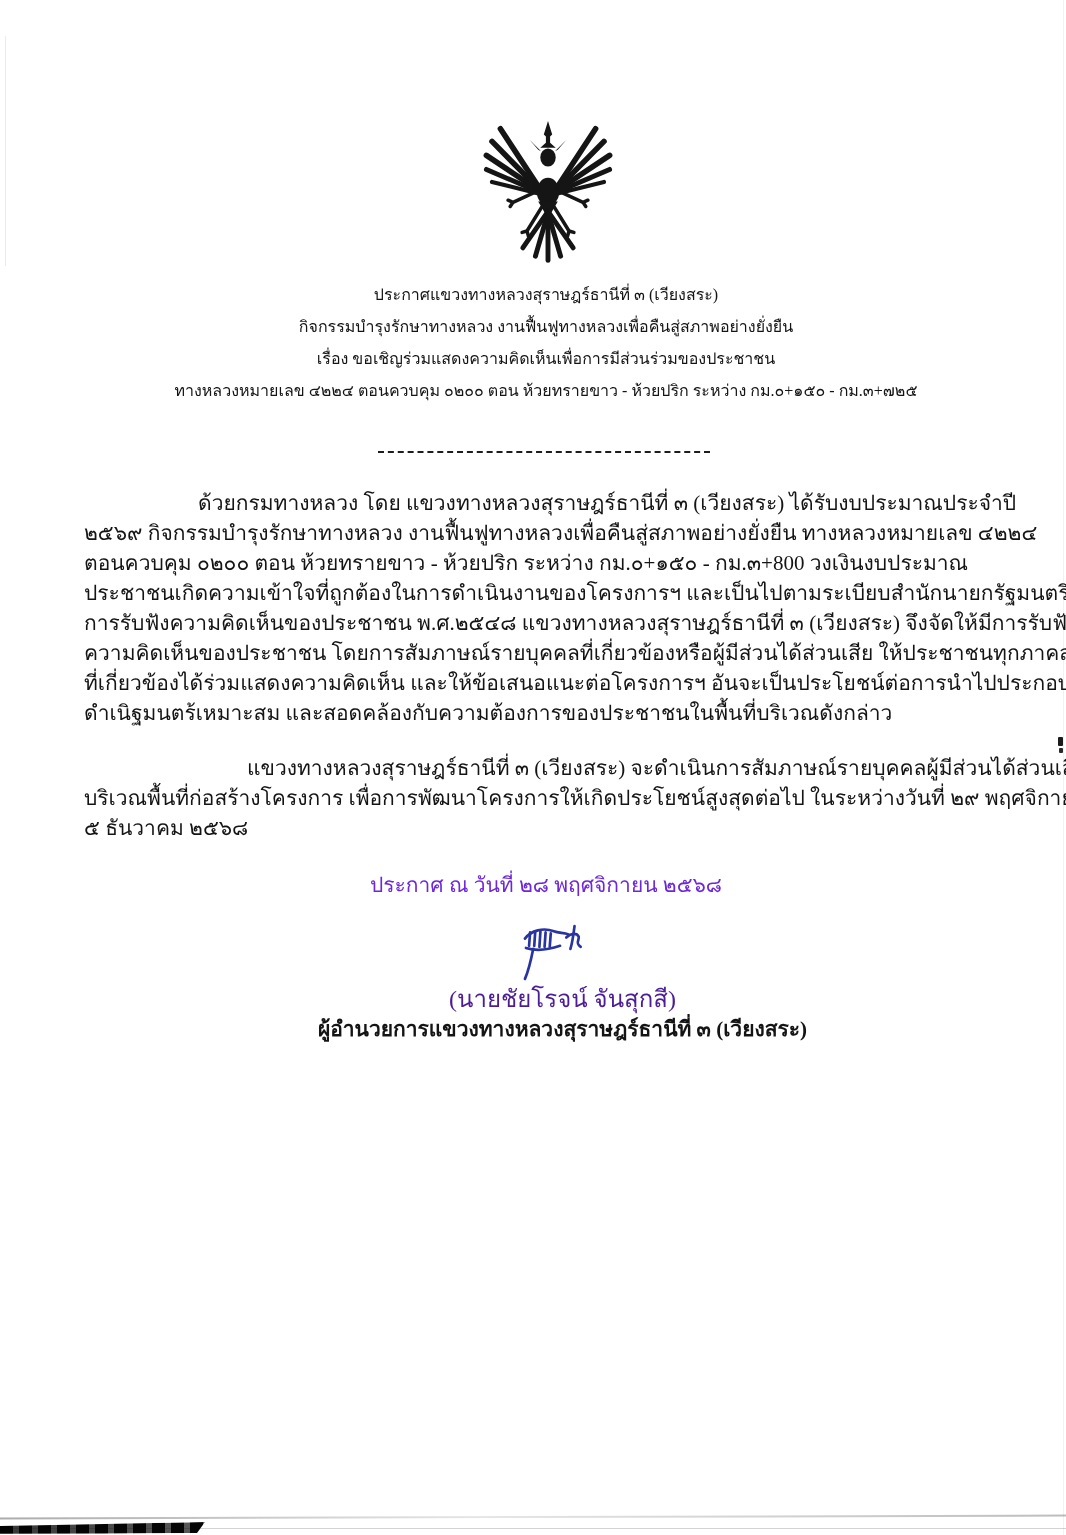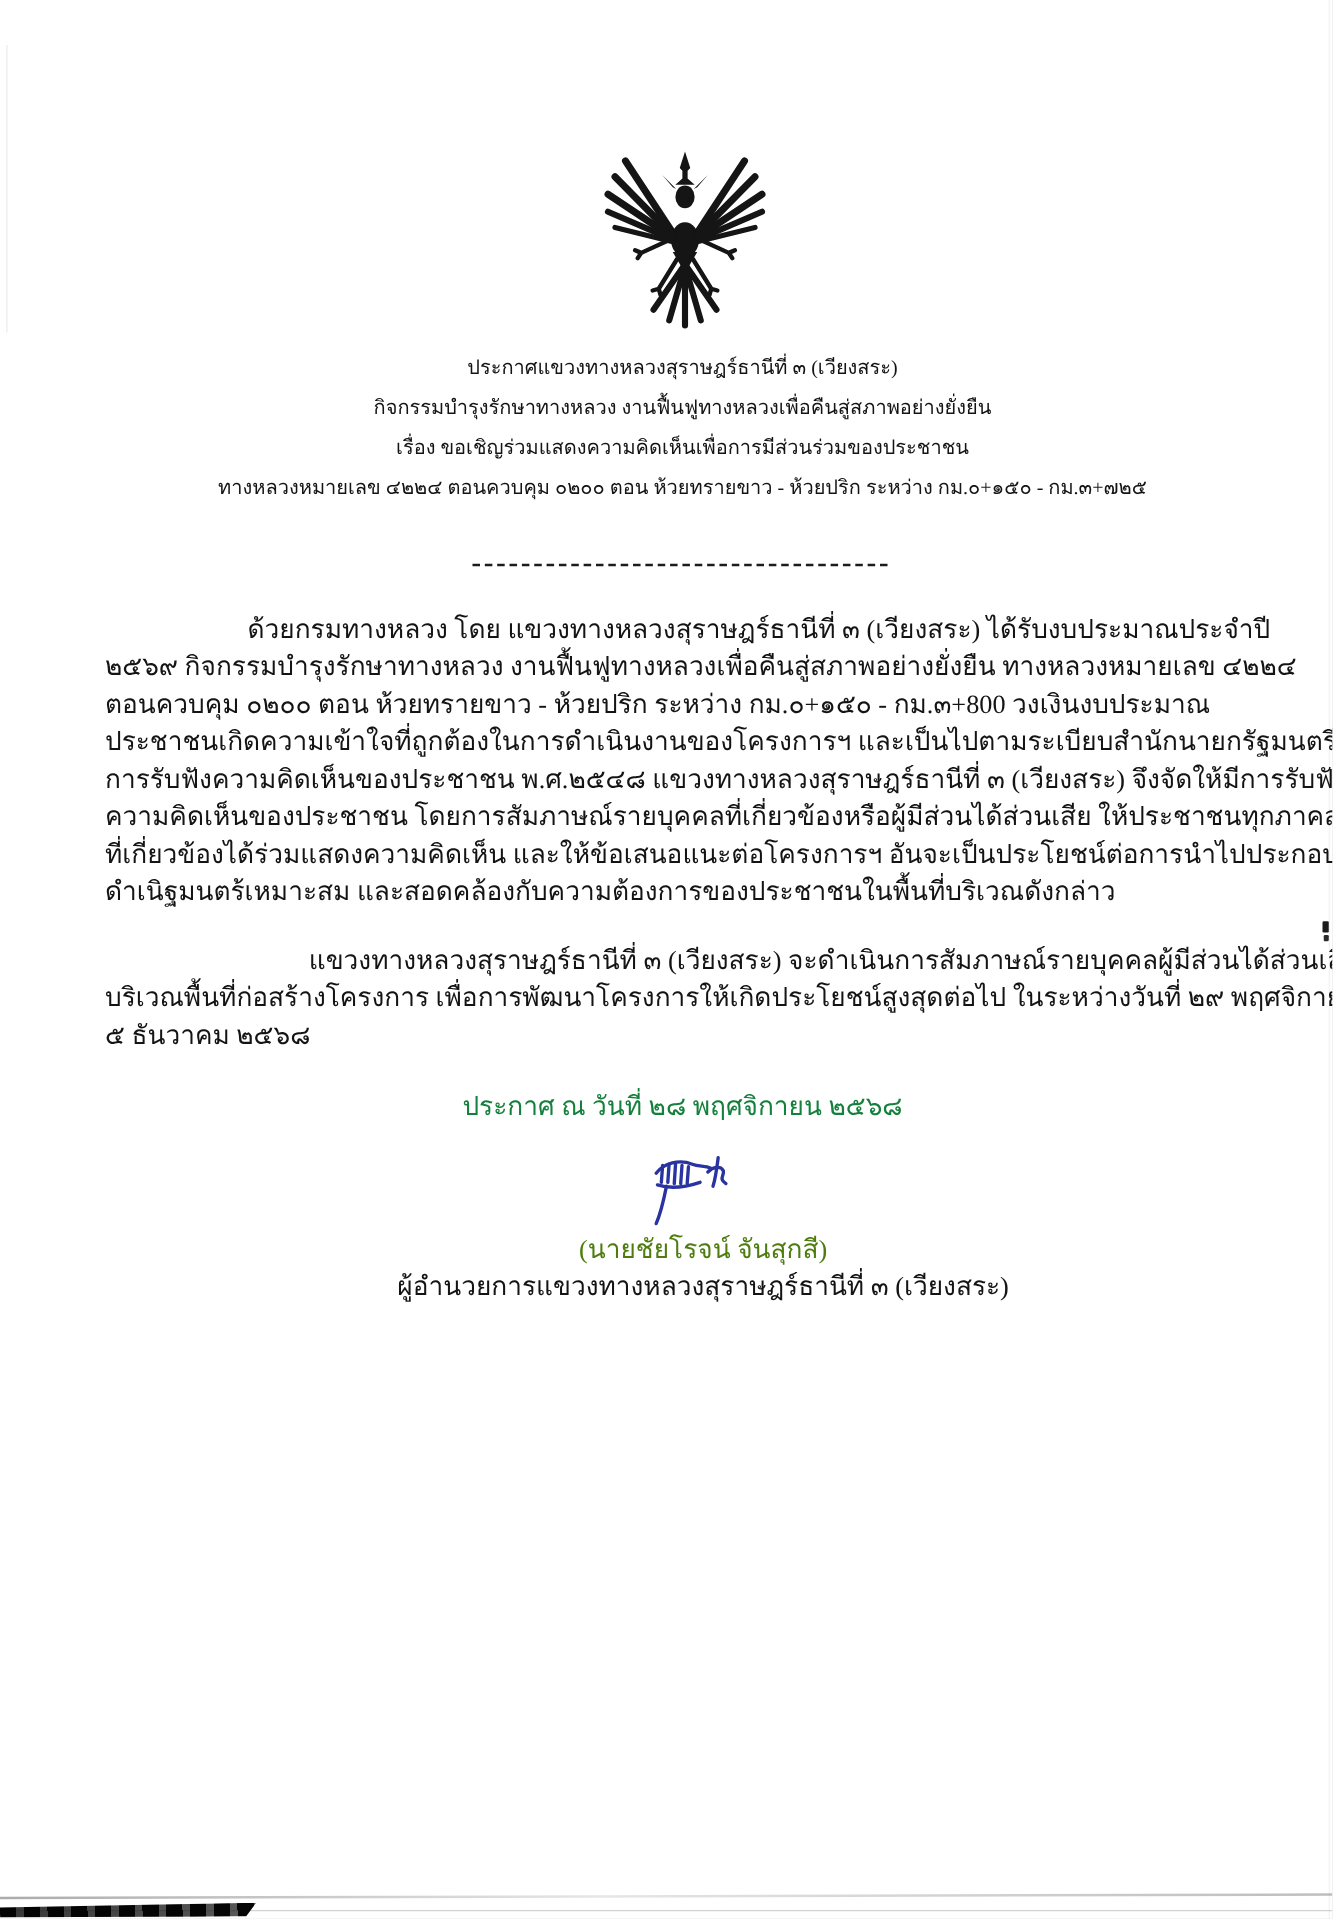--- a/index.html
+++ b/index.html
@@ -20,26 +20,26 @@
   .sep{position:absolute;left:378px;top:451px;width:332px;height:0;border-top:2.5px dashed #1c1c1c;}
   
   .para{position:absolute;left:84px;width:905px;}
   .p1{top:488px;}
   .p2{top:753px;}
   .b-line{font-size:21px;line-height:30px;white-space:nowrap;color:#141414;}
   .indent1{padding-left:114px;}
   .indent2{padding-left:163px;}
   
   .announce{position:absolute;left:90px;top:871px;width:912px;text-align:center;
-    font-size:21px;line-height:28px;color:#15803d;}
+    font-size:21px;line-height:28px;color:#6d28d9;}
   
   .sig-svg{position:absolute;left:516px;top:920px;width:84px;height:62px;}
   .sig-block{position:absolute;left:105px;top:984px;width:915px;text-align:center;}
-  .sig-name{font-size:21px;line-height:30px;color:#4d7c0f;}
-  .sig-title{font-size:21px;line-height:30px;color:#141414;}
+  .sig-name{font-size:24px;line-height:30px;color:#4c1d95;}
+  .sig-title{font-size:21px;line-height:30px;color:#141414;font-weight:bold;}
   
   .art{position:absolute;pointer-events:none;}
   .art-left-line{left:5px;top:36px;width:1px;height:230px;background:rgba(0,0,0,0.08);}
   .art-right-edge{right:2px;top:0;width:1px;height:1535px;background:rgba(0,0,0,0.05);}
   .art-right-dot{left:1058px;top:737px;width:5px;height:9px;background:#1b1b1b;border-radius:1px;}
   .art-right-dot2{left:1059px;top:748px;width:4px;height:5px;background:#2a2a2a;border-radius:1px;}
   .art-bottom-line{left:0;top:1516px;width:1066px;height:2px;
     background:linear-gradient(to right,rgba(70,70,70,.45),rgba(130,130,130,.2) 45%,rgba(90,90,90,.4));
     transform:rotate(-0.15deg);}
   .art-bottom-line2{left:0;top:1528px;width:1066px;height:1px;background:rgba(110,110,110,.3);}

